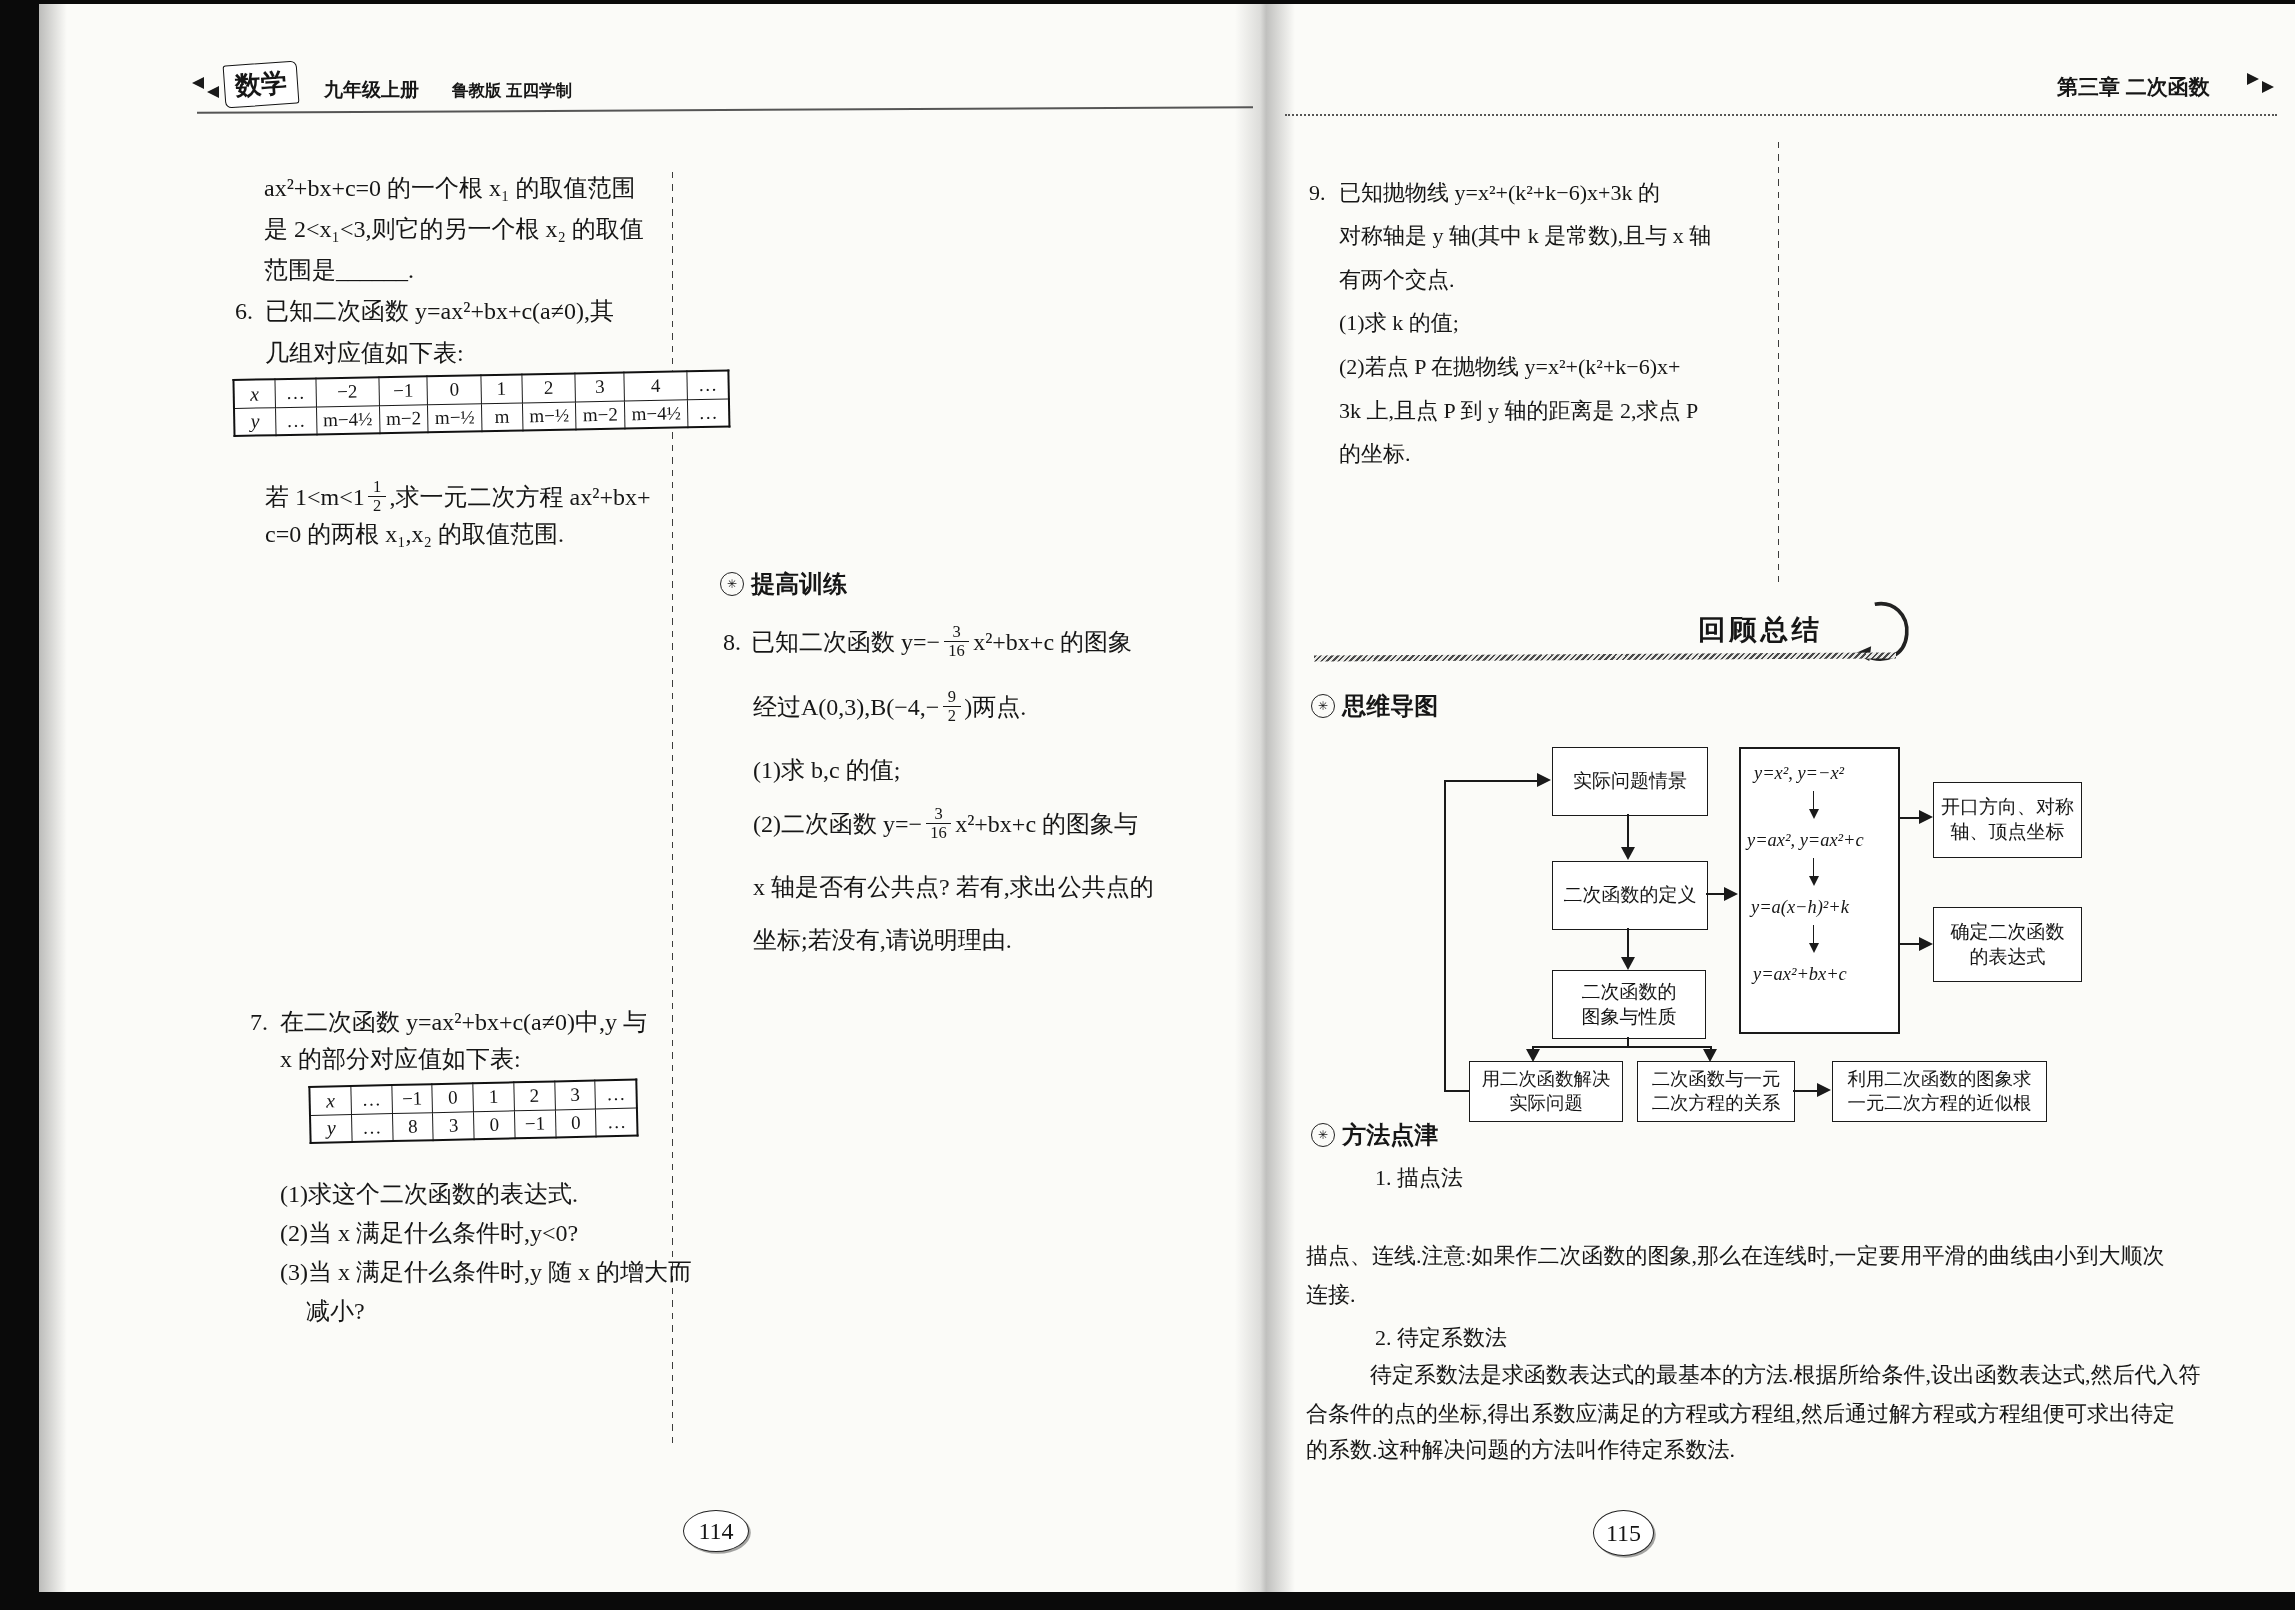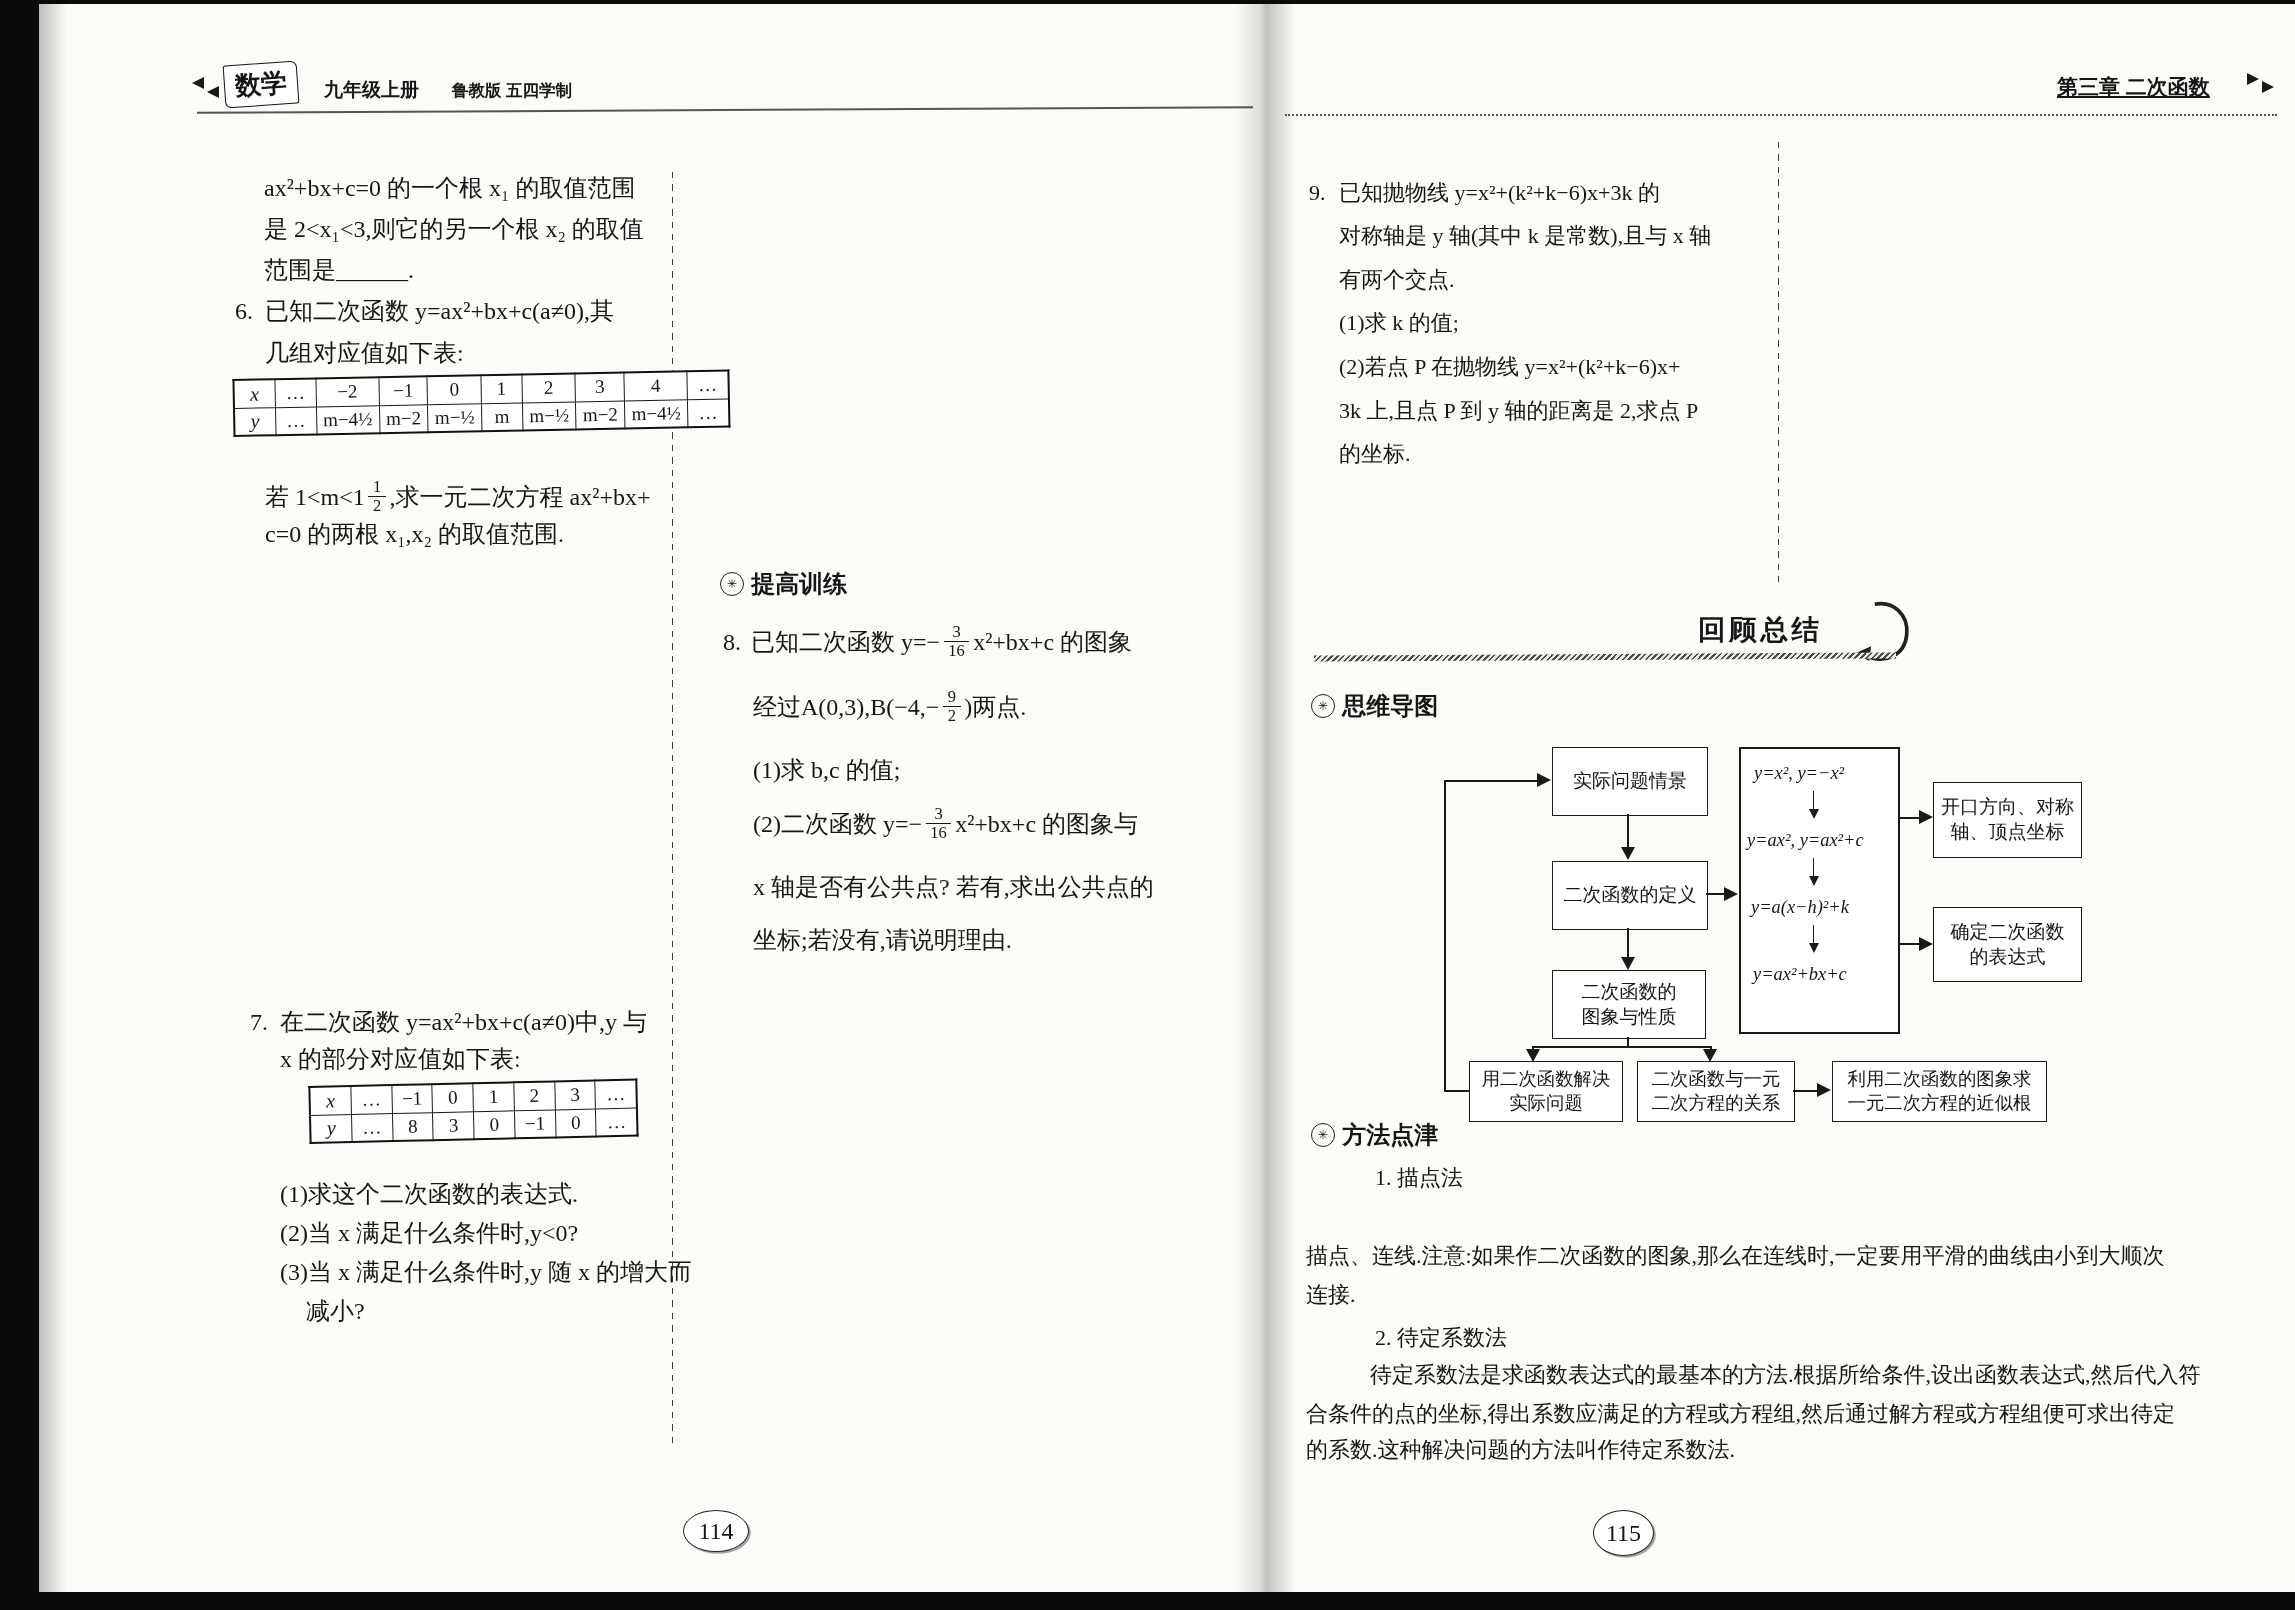--- a/index.html
+++ b/index.html
@@ -53,21 +53,21 @@
   <div id="leftedge"></div>
   <div id="gutter"></div>
 
   <div class="tri-l" style="left:192px;top:77px;"></div>
   <div class="tri-l" style="left:207px;top:86px;"></div>
   <div class="badge" style="left:224px;top:63px;">数学</div>
   <div class="hdtxt" style="left:324px;top:77px;font-size:19px;">九年级上册</div>
   <div class="hdtxt" style="left:452px;top:80px;font-size:16.5px;">鲁教版  五四学制</div>
   <div class="hd-rule" style="left:197px;top:109px;width:1056px;height:1.8px;transform:rotate(-0.3deg);"></div>
 
-  <div class="hdtxt" style="left:2057px;top:73px;font-size:21px;text-decoration:underline;">第三章  二次函数</div>
+  <div class="hdtxt" style="left:2057px;top:73px;font-size:21px;">第三章  二次函数</div>
   <div class="tri-r small" style="left:2247px;top:73px;"></div>
   <div class="tri-r small" style="left:2262px;top:81px;"></div>
   <div class="dot-rule" style="left:1285px;top:114px;width:992px;"></div>
 
   <div class="dash-v" style="left:672px;top:172px;height:1272px;"></div>
 
   <div class="ln" style="left:264px;top:174px;">ax²+bx+c=0 的一个根 x₁ 的取值范围</div>
   <div class="ln" style="left:264px;top:215px;">是 2&lt;x₁&lt;3,则它的另一个根 x₂ 的取值</div>
   <div class="ln" style="left:264px;top:256px;">范围是______.</div>
 

